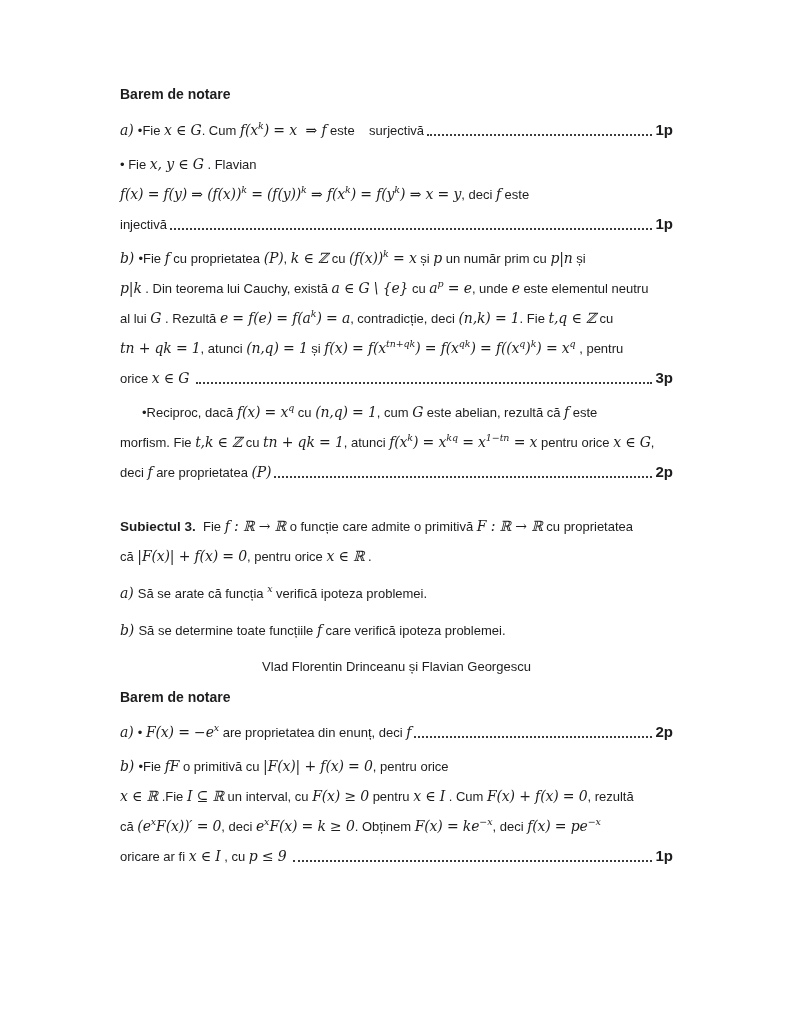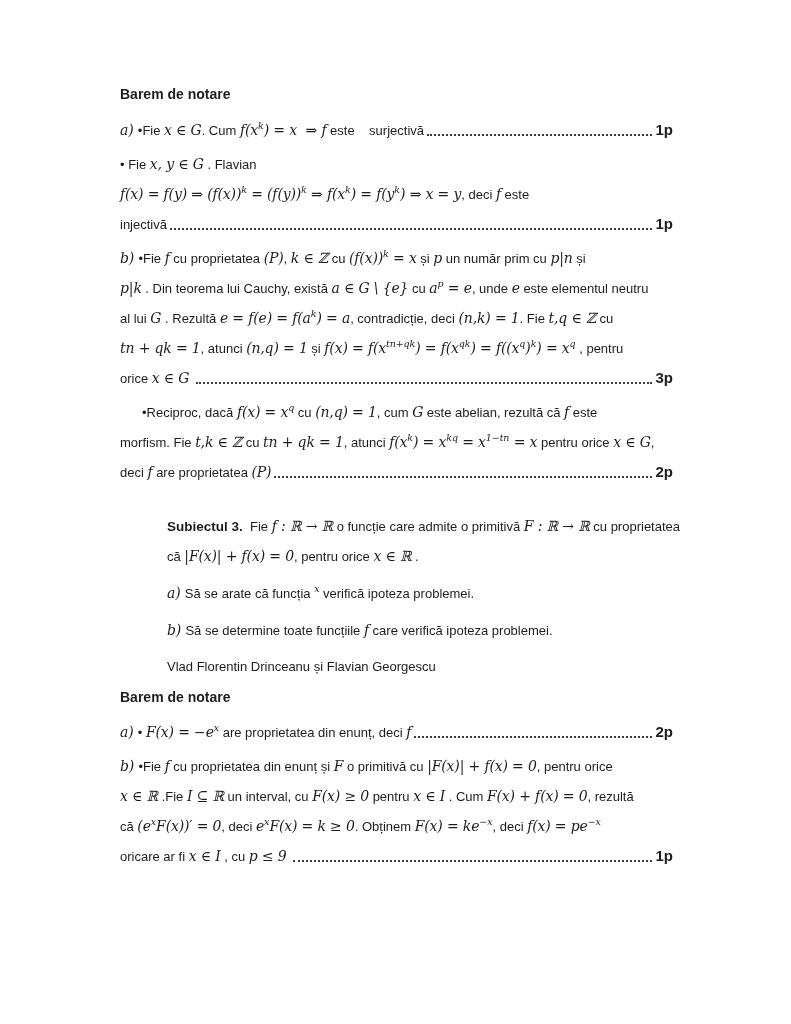--- a/index.html
+++ b/index.html
@@ -15,29 +15,29 @@
   }
   .heading{
     font-size:14px;font-weight:700;
     margin:0 0 13px 0;
   }
   .section{margin:0;}
   .section-subiect-3{margin-top:24px;}
   .section-barem-2{margin-top:2px;}
   .section-barem-2 .heading{margin:6px 0 12px 0;}
   .para{margin:0 0 4px 0;}
-  .section-subiect-3 .para{margin-bottom:7px;margin-left:47px;}
+  .section-subiect-3 .para{margin-bottom:7px;}
   .line{
     display:flex;
     align-items:baseline;
     height:30px;
     line-height:30px;
     white-space:pre;
   }
-  .line.align-right{justify-content:flex-start;}
+  .line.align-right{justify-content:center;}
   .line.indent{padding-left:22px;}
   .seg-t{font-size:13px;}
   .seg-b{font-size:13.5px;font-weight:700;}
   .seg-m{
     font-family:"DejaVu Serif",serif;
     font-style:italic;
     font-size:14px;
     letter-spacing:-0.15px;
   }
   .seg-s{
@@ -98,19 +98,19 @@
       <div class="para">
         <div class="line align-right"><span class="seg-t">Vlad Florentin Drinceanu și Flavian Georgescu</span></div>
       </div>
     </section>
     <section class="section section-barem-2">
       <div class="heading">Barem de notare</div>
       <div class="para">
         <div class="line"><span class="seg-m">a) </span><span class="seg-t">• </span><span class="seg-m">F(x) = −e</span><span class="seg-s">x</span><span class="seg-t"> are proprietatea din enunț, deci </span><span class="seg-m">f</span><span class="leader"></span><span class="seg-p">2p</span></div>
       </div>
       <div class="para">
-        <div class="line"><span class="seg-m">b) </span><span class="seg-t">•</span><span class="seg-t">Fie </span><span class="seg-m">f</span><span class="seg-t"> cu proprietatea din enunț și </span><span class="seg-m">F</span><span class="seg-t"> o primitivă cu </span><span class="seg-m">|F(x)| + f(x) = 0</span><span class="seg-t">, pentru orice</span></div>
+        <div class="line"><span class="seg-m">b) </span><span class="seg-t">•</span><span class="seg-t">Fie </span><span class="seg-m">f</span><span class="seg-m">F</span><span class="seg-t"> o primitivă cu </span><span class="seg-m">|F(x)| + f(x) = 0</span><span class="seg-t">, pentru orice</span></div>
         <div class="line"><span class="seg-m">x ∈ ℝ</span><span class="seg-t"> .Fie </span><span class="seg-m">I ⊆ ℝ</span><span class="seg-t"> un interval, cu </span><span class="seg-m">F(x) ≥ 0</span><span class="seg-t"> pentru </span><span class="seg-m">x ∈ I</span><span class="seg-t"> . Cum </span><span class="seg-m">F(x) + f(x) = 0</span><span class="seg-t">, rezultă</span></div>
         <div class="line"><span class="seg-t">că </span><span class="seg-m">(e</span><span class="seg-s">x</span><span class="seg-m">F(x))′ = 0</span><span class="seg-t">, deci </span><span class="seg-m">e</span><span class="seg-s">x</span><span class="seg-m">F(x) = k ≥ 0</span><span class="seg-t">. Obținem </span><span class="seg-m">F(x) = ke</span><span class="seg-s">−x</span><span class="seg-t">, deci </span><span class="seg-m">f(x) = pe</span><span class="seg-s">−x</span></div>
         <div class="line"><span class="seg-t">oricare ar fi </span><span class="seg-m">x ∈ I</span><span class="seg-t"> , cu </span><span class="seg-m">p ≤ 9</span><span class="seg-t"> </span><span class="leader"></span><span class="seg-p">1p</span></div>
       </div>
     </section>
   </main>
 
 </body></html>

